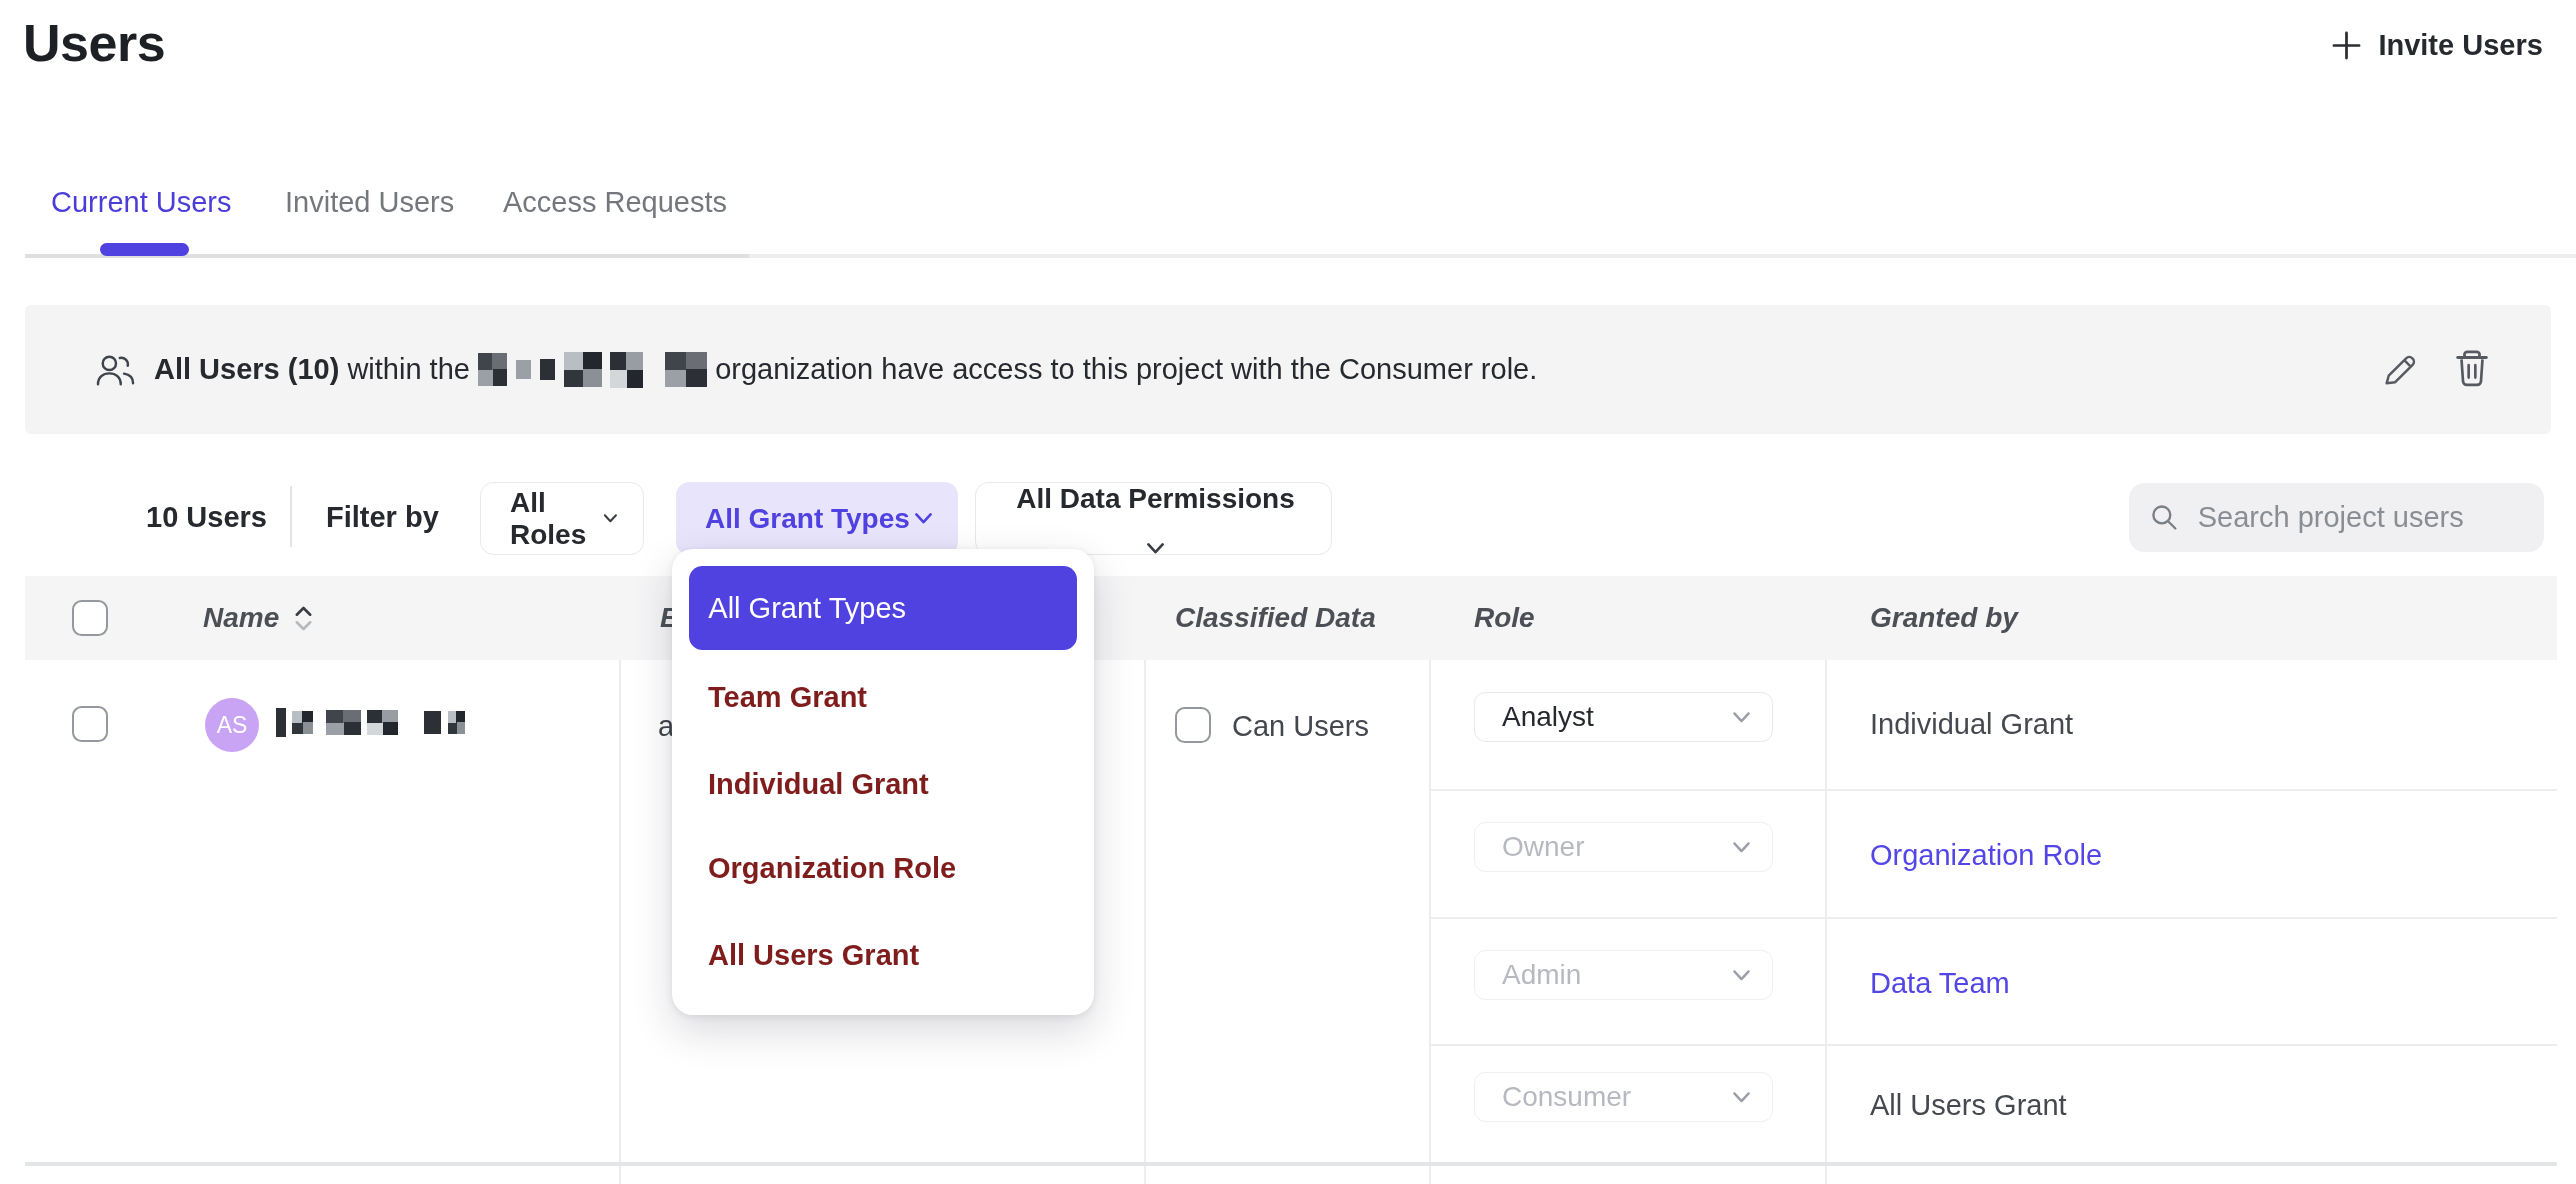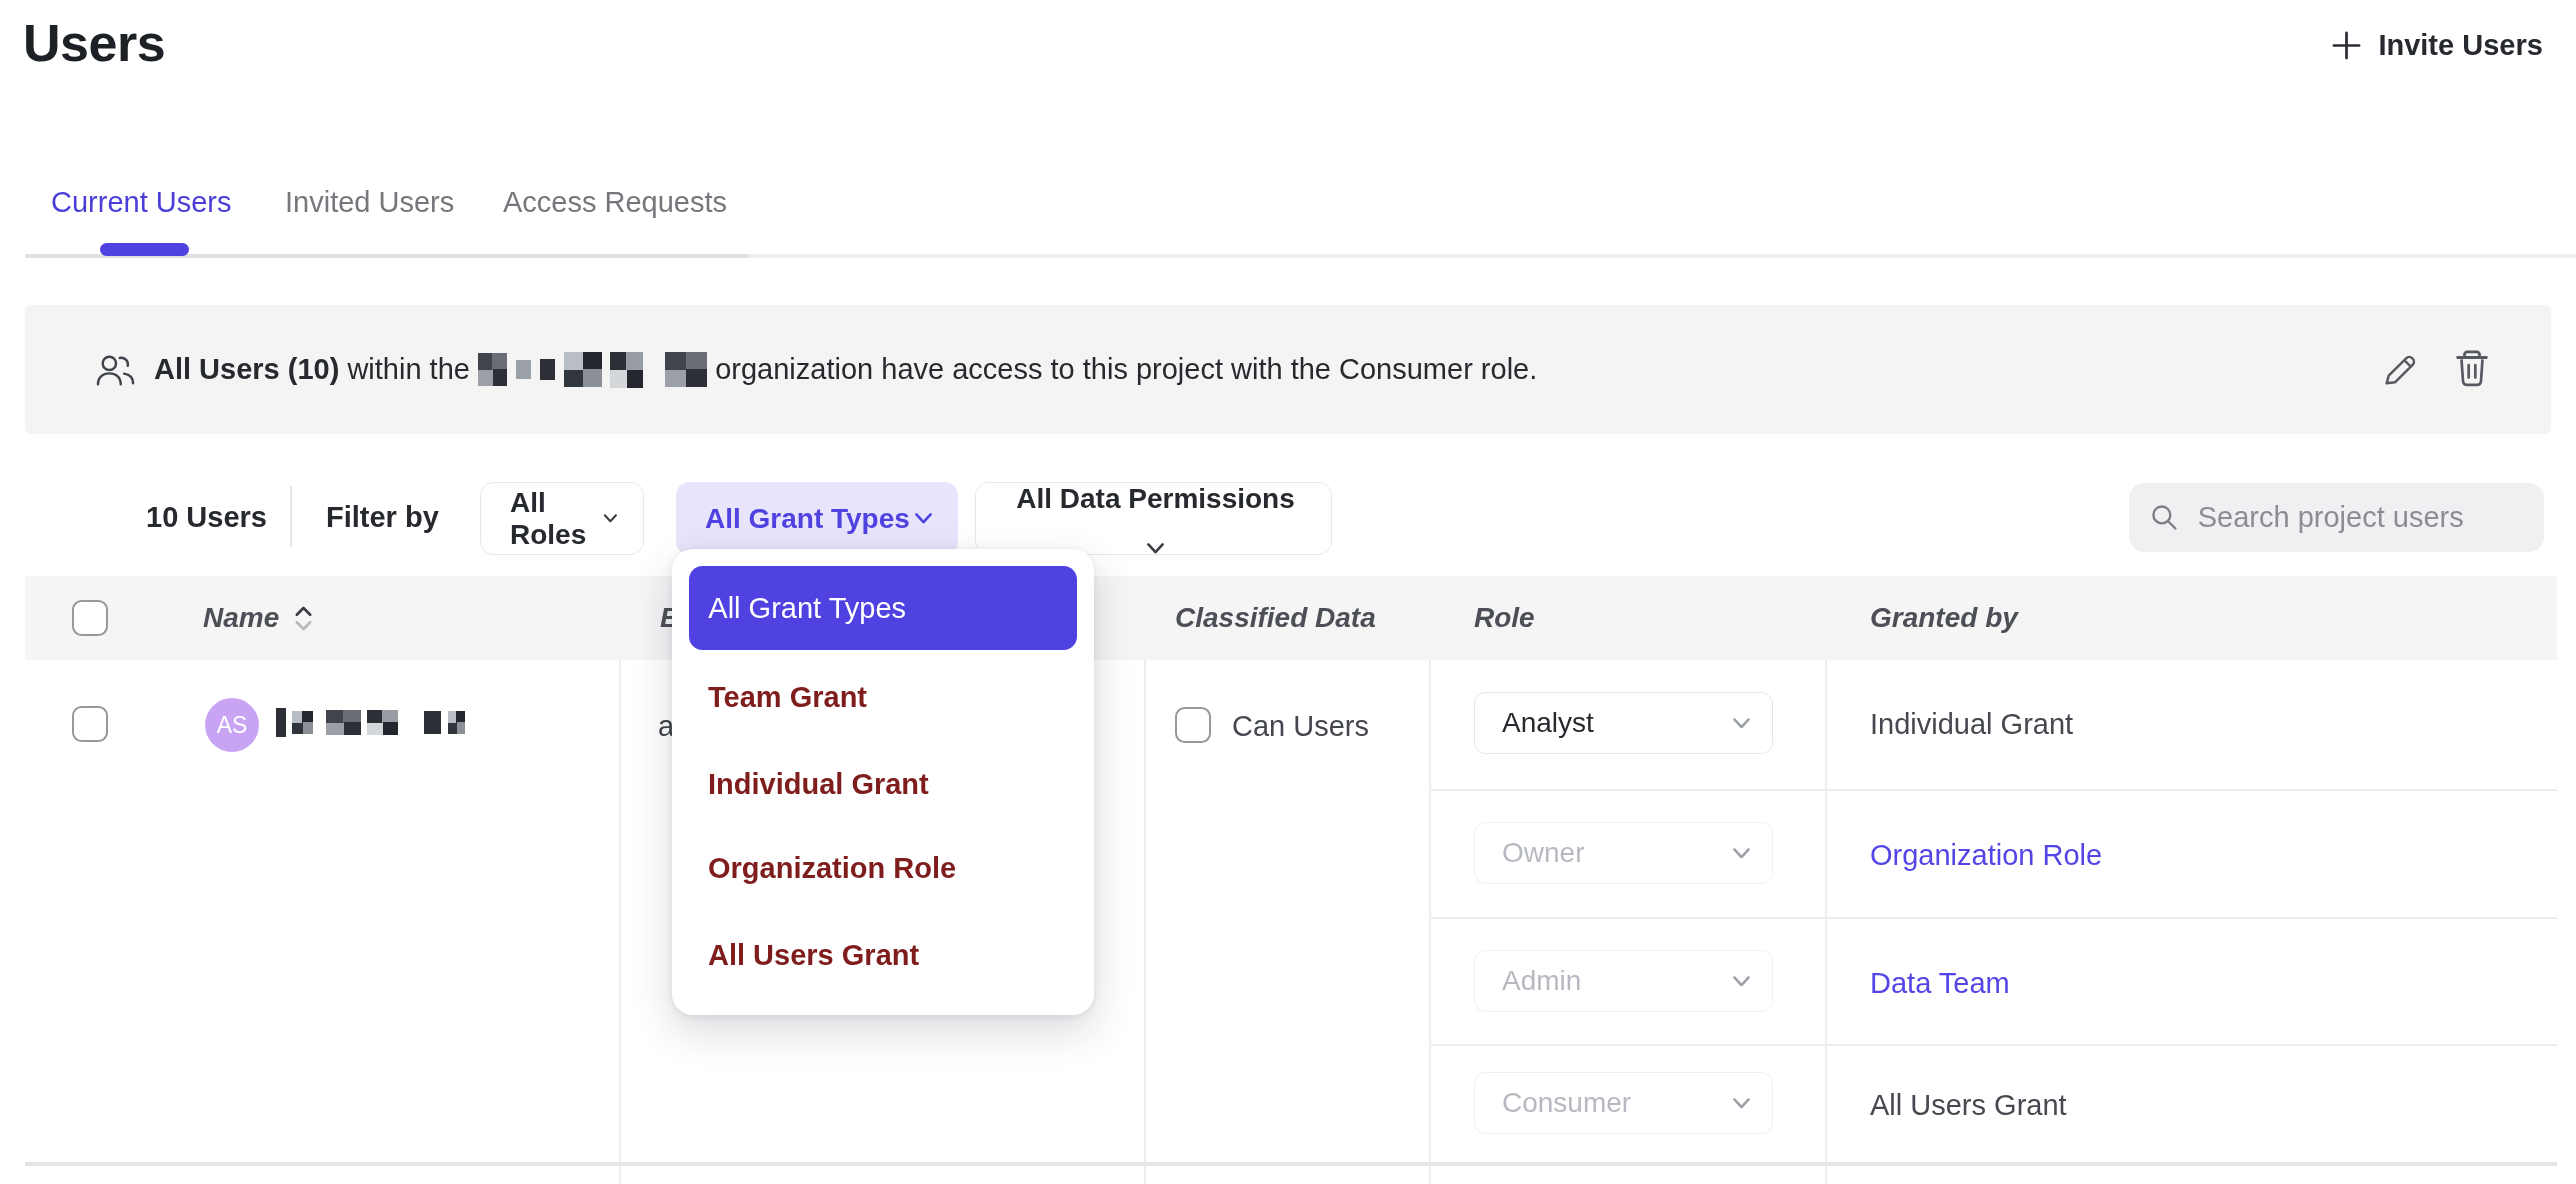--- a/index.html
+++ b/index.html
@@ -63,21 +63,21 @@
   .vline { top:660px; height:524px; width:1.9px; background:#ededef; }
   .hline-bottom { left:25px; top:1162px; width:2532px; height:3.8px; background:#e4e5e7; }
 
   .avatar { left:205px; top:698px; width:54px; height:54px; border-radius:50%; background:var(--avatar);
     display:flex; align-items:center; justify-content:center; color:#fff; font-size:23px; font-weight:500; }
   .email-partial { left:658px; top:710px; font-size:29px; color:#3f444a; }
   .canview-label { left:1232px; top:710px; font-size:29px; color:#44484e; }
 
   .grant-row { left:1429px; width:1128px; }
   .grant-row.bordered { border-top:2.9px solid #ededef; }
-  .role-select { position:absolute; left:45px; width:299px; height:62px; background:#fff; border:1.9px solid #e7e7e9;
+  .role-select { position:absolute; left:45px; width:299px; height:50px; background:#fff; border:1.9px solid #e7e7e9;
     border-radius:11.5px; display:flex; align-items:center; justify-content:space-between; padding:0 21px 0 27px; cursor:pointer; }
   .role-select .role-label { font-size:28px; font-weight:500; color:#26292e; }
   .role-select.disabled { border-color:#efeff1; }
   .role-select.disabled .role-label { color:#b6bac0; font-weight:400; }
   .granted-by { position:absolute; left:441px; font-size:29px; color:#45494f; }
   .granted-by.link { color:var(--link); cursor:pointer; }
 
   
   .dropdown { left:672px; top:549px; width:422px; height:466px; background:#fff; border-radius:21px;
     box-shadow:0 15.4px 42px rgba(25,25,50,0.16), 0 1.9px 7.7px rgba(25,25,50,0.08); z-index:50; }

